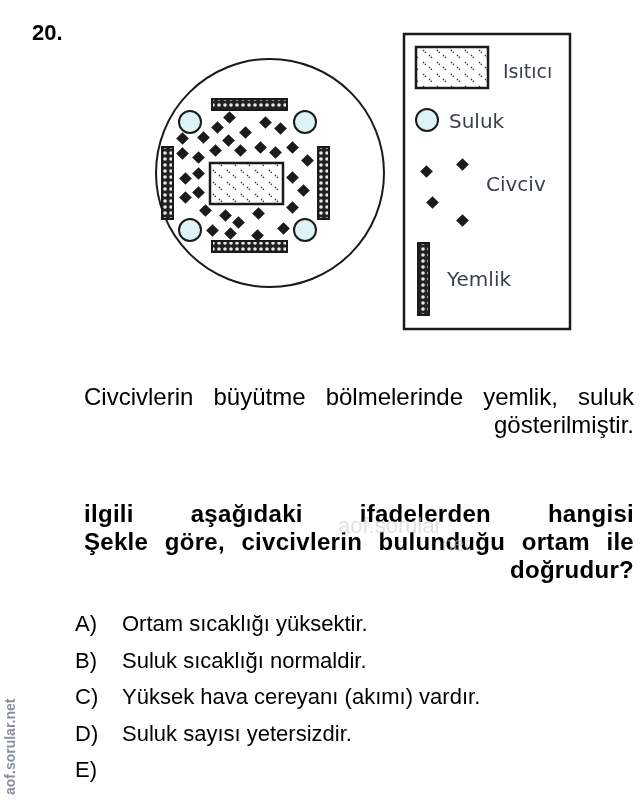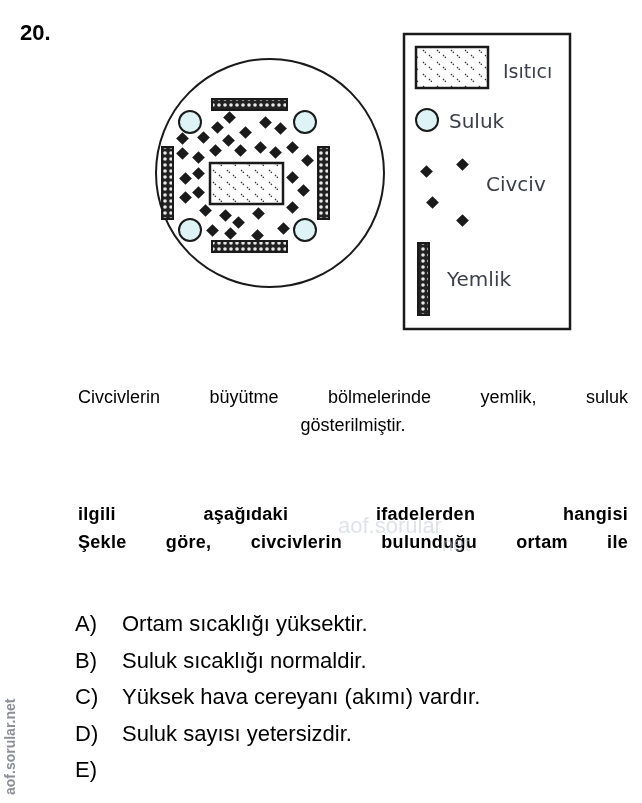--- a/index.html
+++ b/index.html
@@ -10,55 +10,55 @@
     body {
       width: 642px;
       height: 803px;
       position: relative;
       overflow: hidden;
       font-family: "Liberation Sans", "DejaVu Sans", sans-serif;
       color: #000;
     }
     .qnum {
       position: absolute;
-      left: 20px;
+      left: 32px;
       top: 20px;
       font-size: 22px;
       font-weight: bold;
     }
     .figure {
       position: absolute;
       left: 0;
       top: 0;
       width: 642px;
       height: 340px;
     }
     .legend-label {
       font-family: "DejaVu Sans", sans-serif;
       fill: #3a3f4a;
     }
     .stem {
       position: absolute;
-      left: 78px;
+      left: 84px;
       width: 550px;
-      font-size: 18px;
+      font-size: 24px;
       line-height: 28px;
       text-align: justify;
     }
     .stem-1 { top: 383px; }
     .stem-2 { top: 500px; font-weight: bold; letter-spacing: 0.3px; }
     .just-line {
       display: block;
       text-align: justify;
       text-align-last: justify;
       height: 28px;
     }
     .last-line {
       display: block;
-      text-align: center;
+      text-align: right;
       height: 28px;
     }
     .options {
       position: absolute;
       left: 75px;
       top: 606px;
       font-size: 22px;
     }
     .option {
       height: 36.5px;
@@ -207,20 +207,21 @@
 </svg>
 
 <div class="stem stem-1">
   <span class="just-line">Civcivlerin büyütme bölmelerinde yemlik, suluk</span>
   <span class="last-line">gösterilmiştir.</span>
 </div>
 
 <div class="stem stem-2">
   <span class="just-line">ilgili aşağıdaki ifadelerden hangisi</span>
   <span class="just-line">Şekle göre, civcivlerin bulunduğu ortam ile</span>
+  <span class="last-line">doğrudur?</span>
 </div>
 
 <div class="watermark-mid">
   <span>aof.sorular</span><span class="net">net</span>
 </div>
 
 <div class="options">
   <div class="option">
     <span class="opt-letter">A)</span>
     <span>Ortam sıcaklığı yüksektir.</span>

